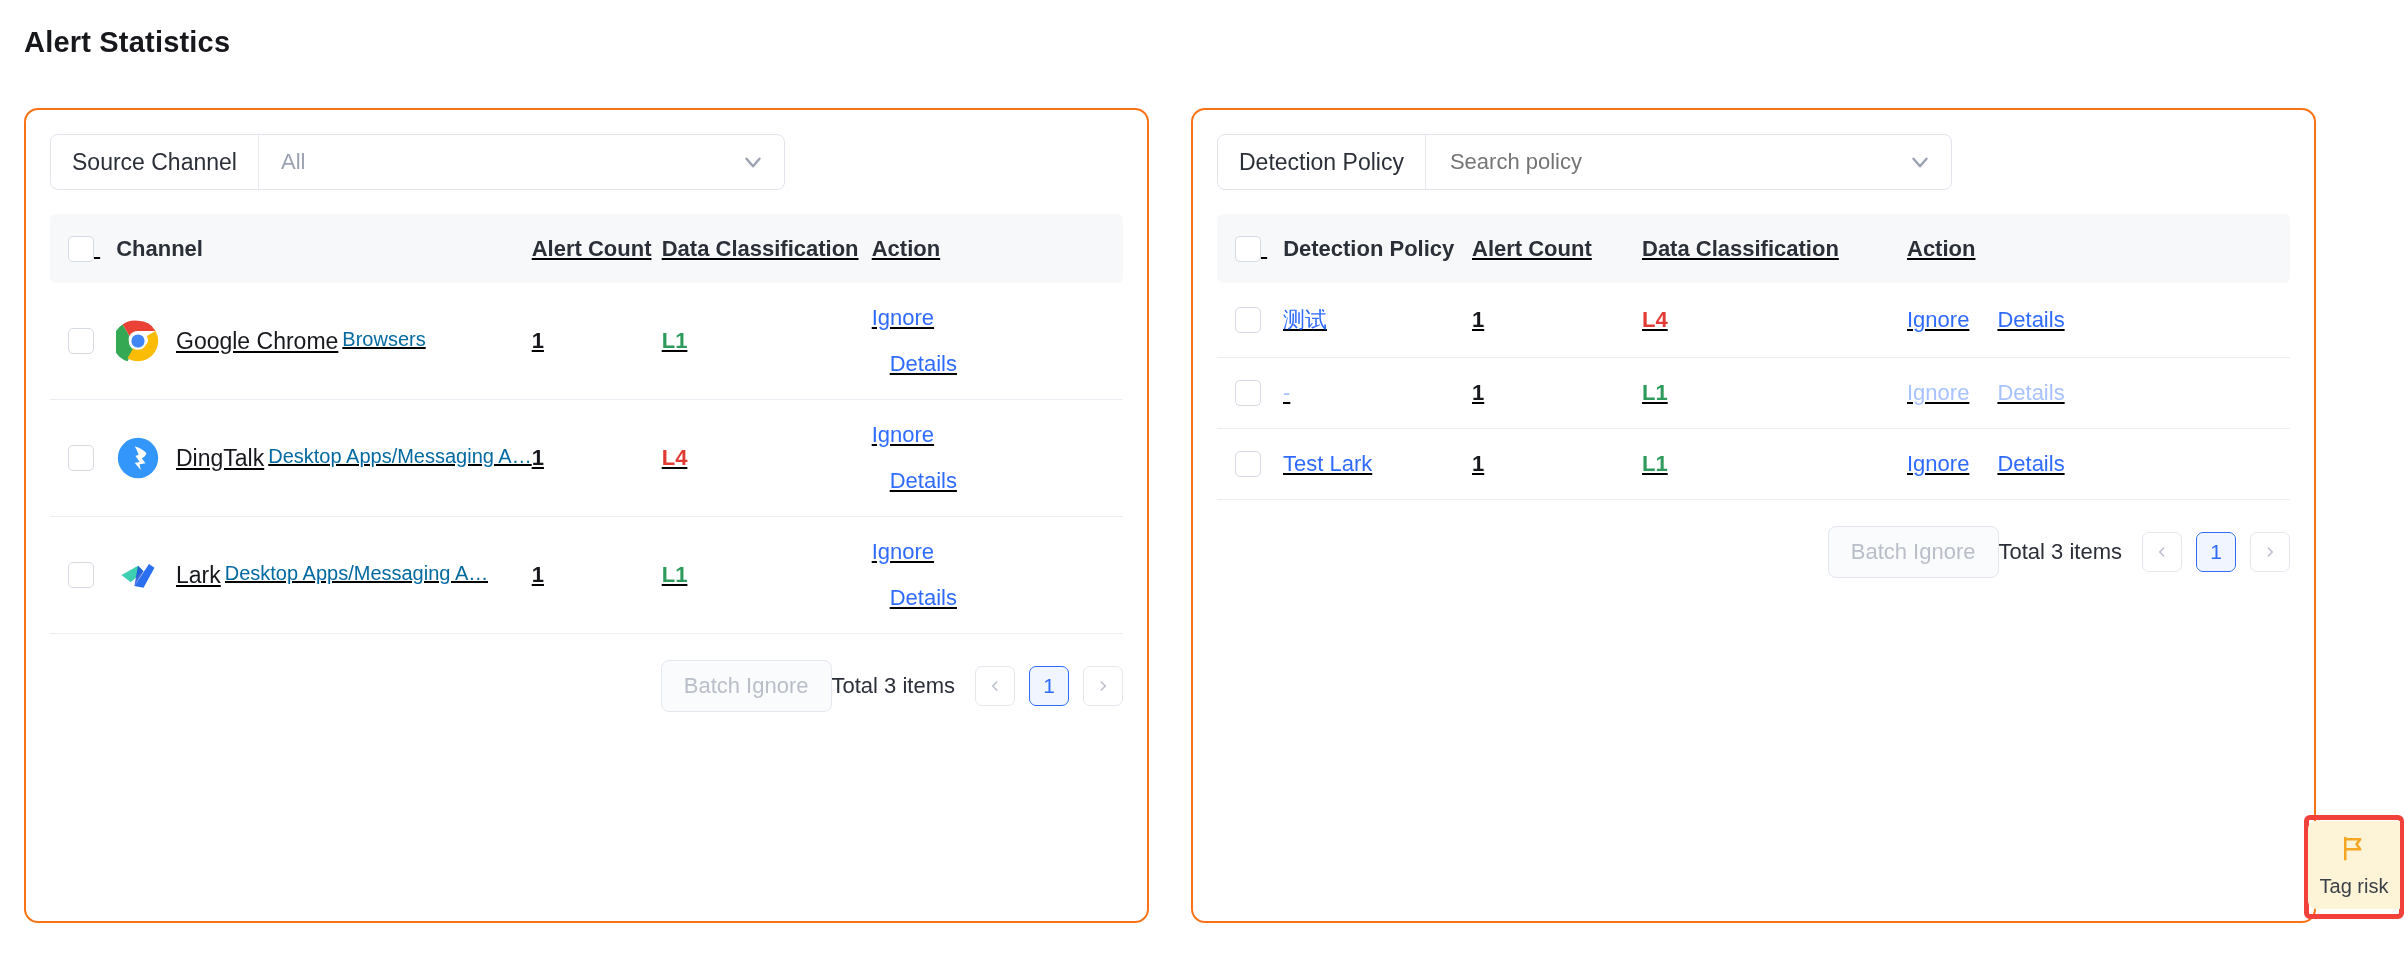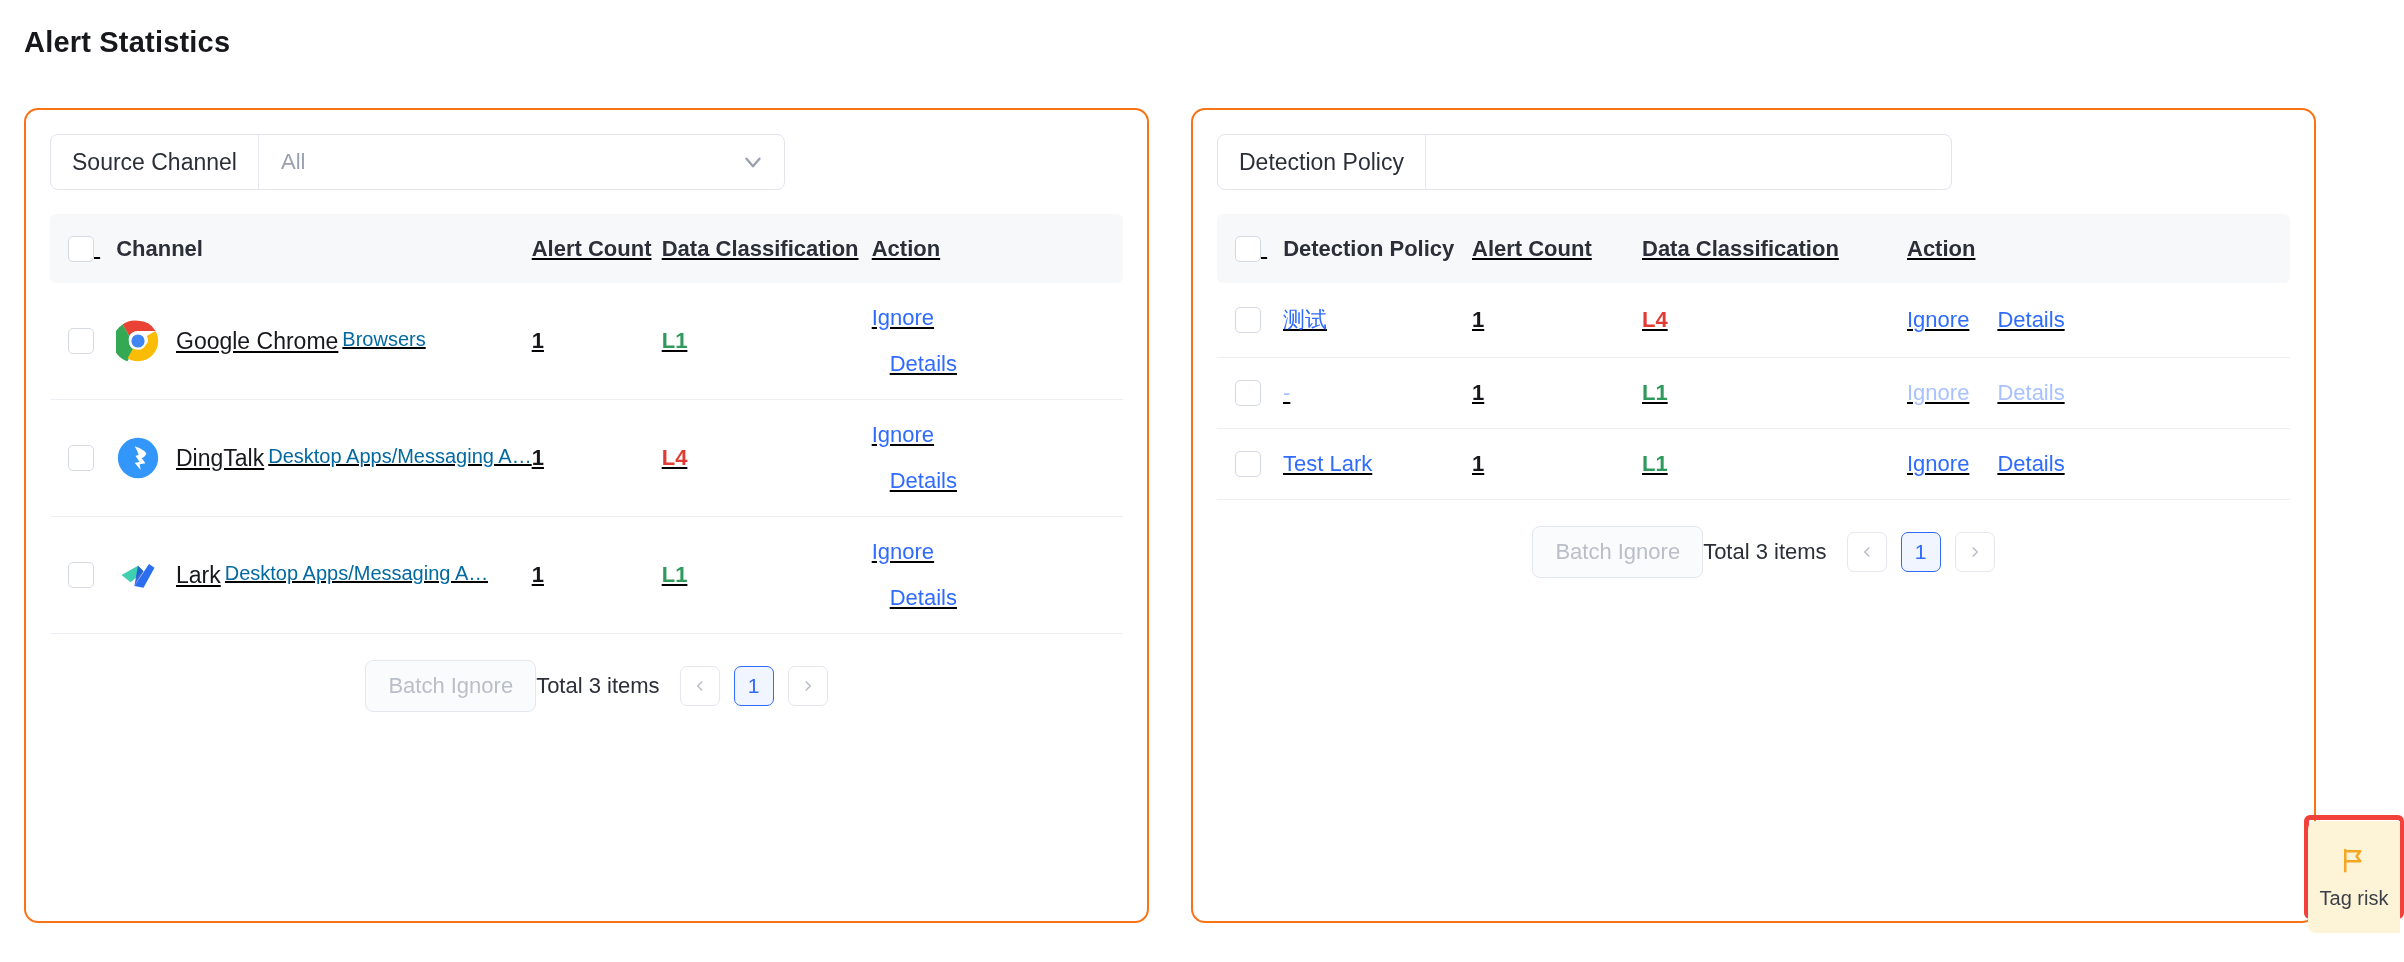--- a/index.html
+++ b/index.html
@@ -86,21 +86,21 @@
   .lvl-l4 { color: #e23b33; font-weight: bold; }
 
   .lnk { color: #2f6bff; cursor: pointer; }
   .lnk-dim { color: #a8c2ff; cursor: default; }
   .actions-stack { display: flex; flex-direction: column; gap: 20px; align-items: flex-start; }
   .actions-stack .a2 { margin-left: 18px; }
   .actions-inline { display: flex; gap: 28px; }
 
   
   .foot {
-    display: flex; align-items: center; justify-content: center;
+    display: flex; align-items: center; justify-content: flex-end;
     margin-top: 26px;
     padding-left: 20px;
   }
   .btn-ghost {
     border: 1px solid #e4e7ee; background: #fafbfc; color: #b9bec9;
     font-size: 22px; border-radius: 8px; padding: 12px 22px;
     font-family: "Liberation Sans", sans-serif; cursor: default;
   }
   .pager { display: flex; align-items: center; gap: 14px; }
   .pager-total { font-size: 22px; color: #2b2f38; margin-right: 6px; }
@@ -113,21 +113,21 @@
 
   
   .tagrisk-outline {
     position: absolute; right: 0px; top: 815px;
     width: 100px; height: 104px;
     border: 5px solid #f2403a; border-radius: 6px;
     box-sizing: border-box;
   }
   .tagrisk {
     position: absolute; right: 4px; top: 821px;
-    width: 92px; height: 112px;
+    width: 92px; height: 88px;
     background: #fdf3d7; border-radius: 8px 0 0 8px;
     display: flex; flex-direction: column; align-items: center; justify-content: center;
     gap: 8px;
   }
   .tagrisk .lbl { font-size: 20px; color: #3b3f48; }
 </style>
 </head>
 <body>
 
 <div class="page">
@@ -282,20 +282,28 @@
           </span>
         </div>
       </div>
 
     </div>
 
     <div class="card card-right">
 
       <div class="filter filter-right">
         <div class="filter-label">Detection Policy</div>
+        <div class="filter-value">
+          <input style="border: none; outline: none; font-size: 22px; color: rgb(43, 47, 56); width: 88%; font-family: &quot;Liberation Sans&quot;, sans-serif; background: transparent;" placeholder="Search policy">
+          <span class="chev">
+            <svg viewBox="0 0 24 24" fill="none" stroke="currentColor" stroke-width="2.2" stroke-linecap="round" stroke-linejoin="round">
+                <polyline points="6 9 12 16 18 9"></polyline>
+              </svg>
+          </span>
+        </div>
       </div>
 
       <div class="tbl-wrap">
       <table>
         <colgroup>
               <col style="width:255px">
               <col style="width:170px">
               <col style="width:265px">
               <col>
             </colgroup>

